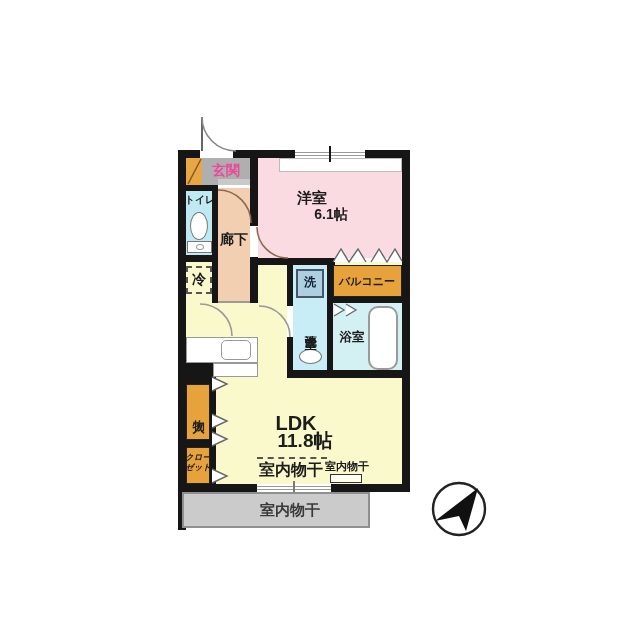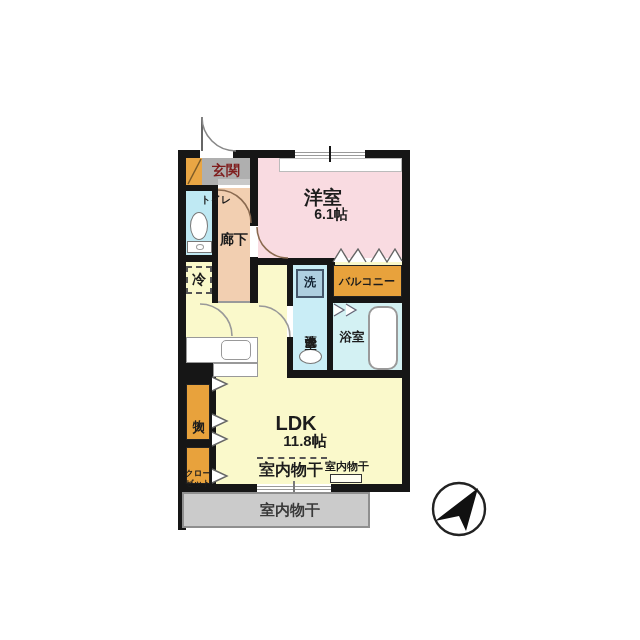--- a/index.html
+++ b/index.html
@@ -115,34 +115,34 @@
 
     <path d="M334,304 L344,310 L334,316" fill="#ffffff" stroke="#667" stroke-width="1.3"></path>
     <path d="M346,304 L356,310 L346,316" fill="#ffffff" stroke="#667" stroke-width="1.3"></path>
 
     <line x1="188" y1="184" x2="201" y2="159" stroke="#7d5c28" stroke-width="1.5"></line>
 
     <circle cx="459" cy="509" r="26" fill="#ffffff" stroke="#222" stroke-width="2.4"></circle>
     <polygon points="478,488 435,521 459,516 466,531" fill="#111"></polygon>
   </svg>
 
-  <div class="lbl" style="left:226px;top:171px;font-size:14px;color:#7f1d1d;">玄関</div>
-  <div class="lbl" style="left:200px;top:200px;font-size:10px;margin-left:16px;">トイレ</div>
+  <div class="lbl" style="left:226px;top:171px;font-size:14px;color:#ec4899;">玄関</div>
+  <div class="lbl" style="left:200px;top:200px;font-size:10px;">トイレ</div>
   <div class="lbl" style="left:234px;top:240px;font-size:14px;">廊下</div>
-  <div class="lbl" style="left:323px;top:198px;font-size:19px;">洋室</div>
+  <div class="lbl" style="left:312px;top:198px;font-size:15px;">洋室</div>
   <div class="lbl" style="left:331px;top:215px;font-size:14px;">6.1帖</div>
   <div class="lbl" style="left:367px;top:281px;font-size:11px;">バルコニー</div>
   <div class="lbl" style="left:310px;top:283px;font-size:12px;color:#102030;">洗</div>
   <div class="lbl vert" style="left:310px;top:327px;font-size:12px;">洗面室</div>
   <div class="lbl" style="left:352px;top:337px;font-size:12.5px;">浴室</div>
   <div class="lbl" style="left:199px;top:280px;font-size:14px;">冷</div>
   <div class="lbl" style="left:296px;top:423px;font-size:20px;">LDK</div>
-  <div class="lbl" style="left:305px;top:441px;font-size:15px;">11.8帖</div>
+  <div class="lbl" style="left:305px;top:441px;font-size:19px;">11.8帖</div>
   <div class="lbl vert" style="left:198px;top:411px;font-size:12px;">物入</div>
-  <div class="lbl" style="left:198px;top:479px;font-size:8.5px;">
+  <div class="lbl" style="left:198px;top:463px;font-size:8.5px;font-style:italic;">
     <span style="display:block;">クロー</span>
     <span style="display:block;">ゼット</span>
   </div>
   <div class="lbl" style="left:291px;top:470px;font-size:16px;">室内物干</div>
   <div class="lbl" style="left:347px;top:466px;font-size:11px;">室内物干</div>
   <div class="lbl" style="left:290px;top:510px;font-size:15px;color:#3a3a3a;">室内物干</div>
 
 </div>
 
 </body></html>

